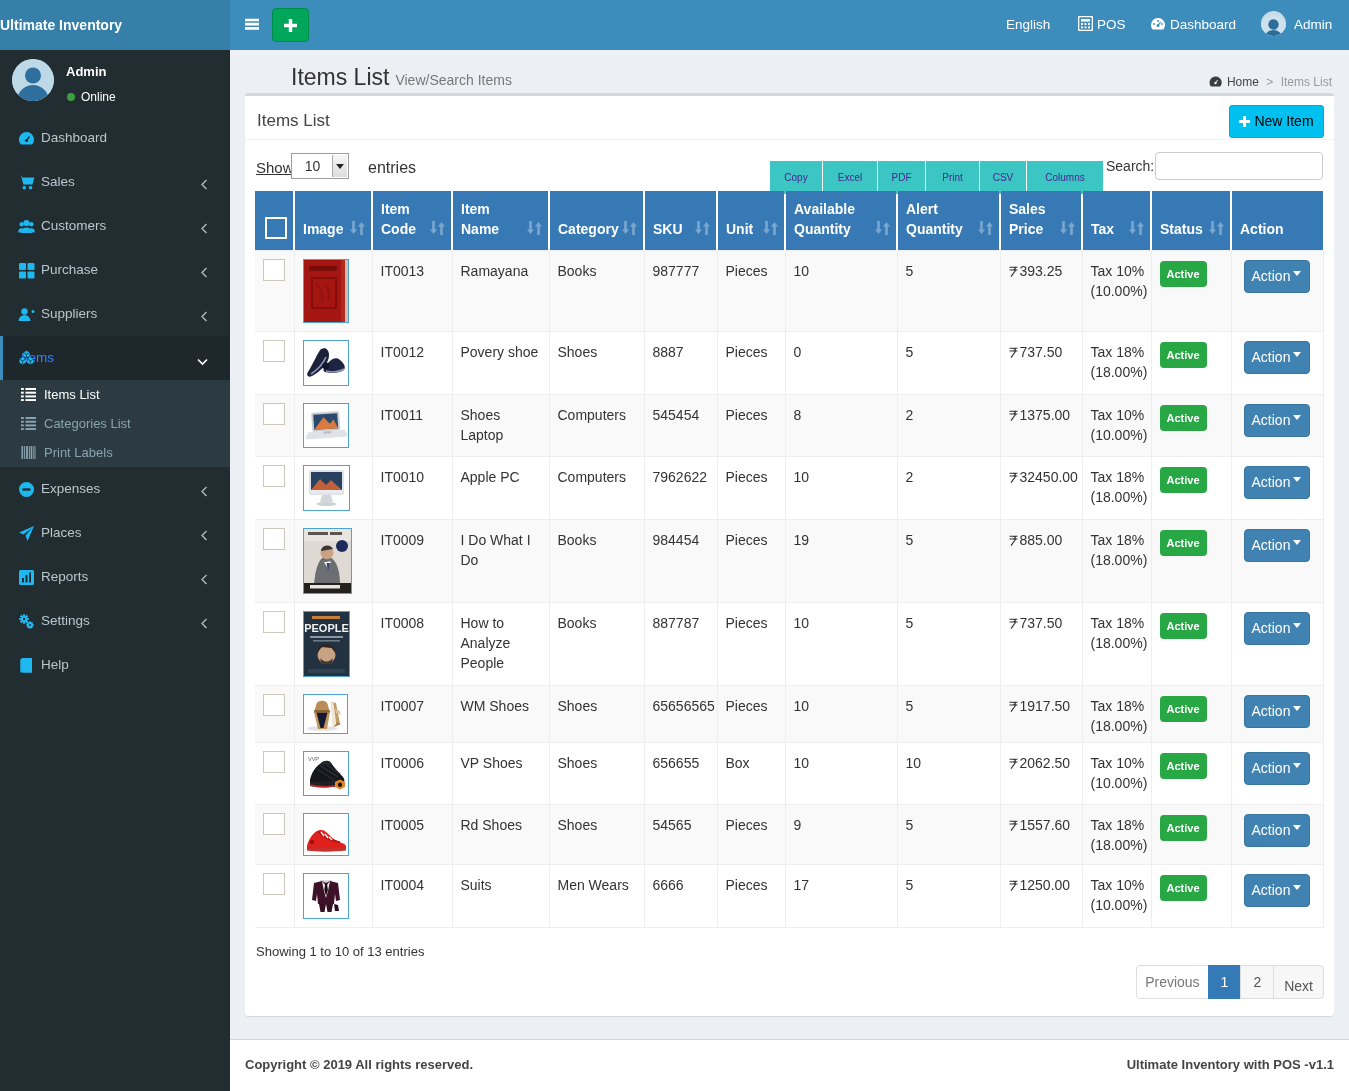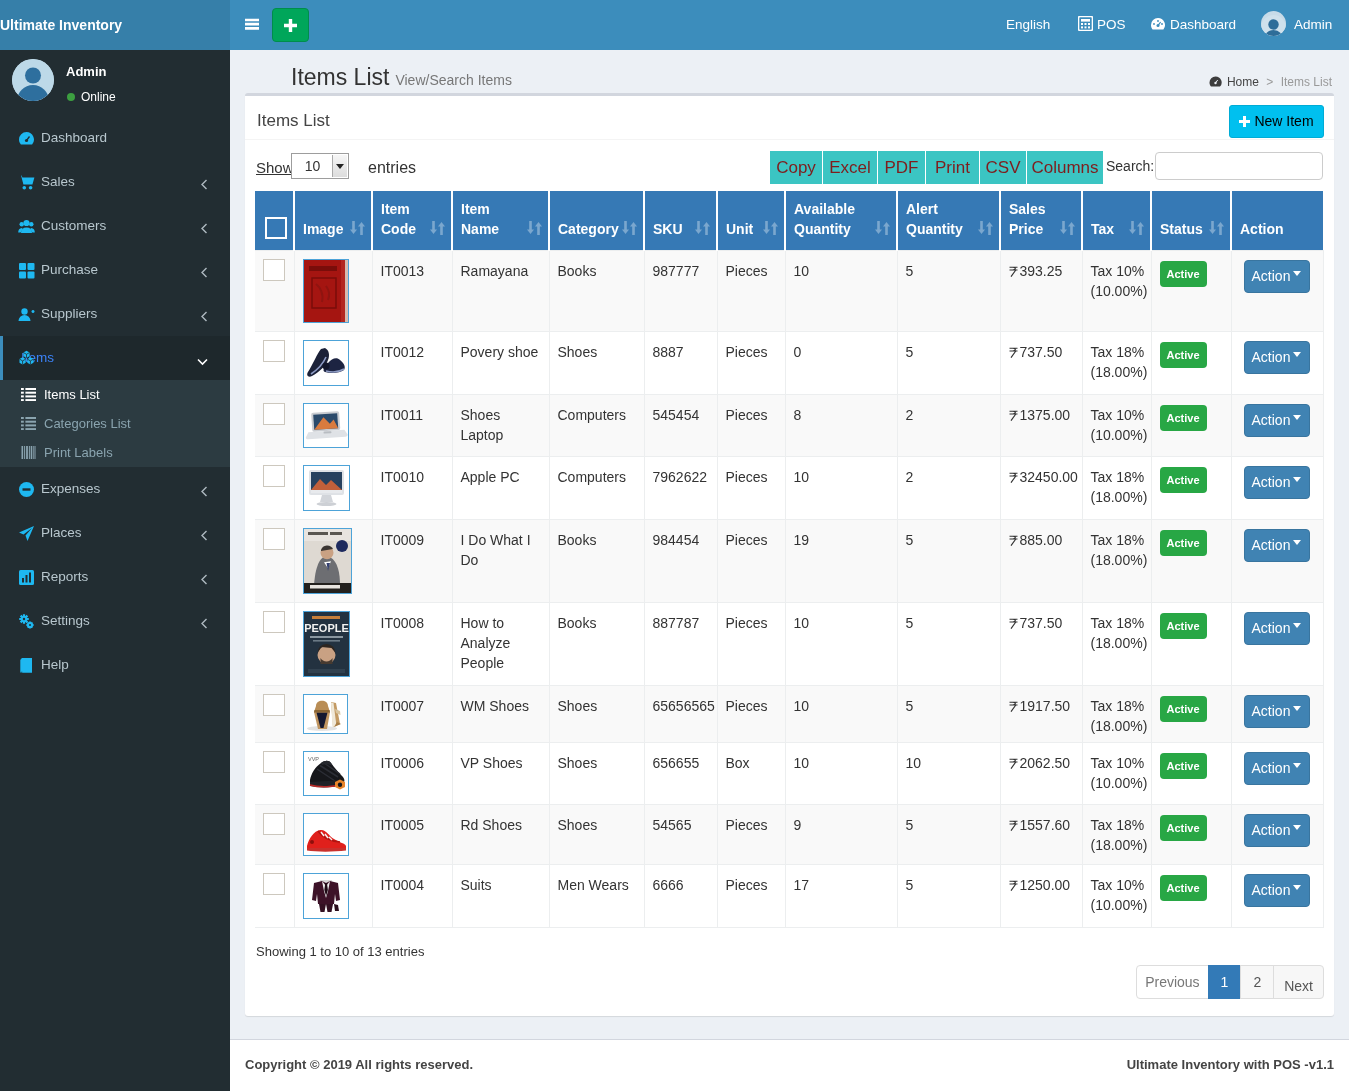--- a/index.html
+++ b/index.html
@@ -53,21 +53,21 @@
 .box-body { padding:10px; }
 
 #toolbar { position:relative; height:41px; }
 #lenlbl { position:absolute; left:1px; top:9px; font-size:15px; color:#333;text-decoration:underline; }
 #lensel { position:absolute; left:36px; top:3px; width:58px; height:26px; border:1px solid #9d9d9d; background:#fff; }
 #lensel .num { position:absolute; left:0; top:0; width:41px; height:24px; line-height:24px; text-align:center; font-size:14px; }
 #lensel .dd { position:absolute; right:1px; top:1px; bottom:1px; width:15px; background:linear-gradient(#f6f6f6,#dcdcdc); border-left:1px solid #aaa; }
 #lensel .dd:after { content:""; position:absolute; left:3px; top:9px; border:4px solid transparent; border-top:5px solid #222; }
 #entlbl { position:absolute; left:113px; top:9px; font-size:16px; color:#333; }
 #dtbtns { position:absolute; left:515px; top:1px; height:33px; }
-.dtb { float:left; height:33px; background:#3bc5c3; color:#7f1d1d; font-size:17px; line-height:33px; text-align:center; border-right:1px solid #fff; }
+.dtb { float:left; height:33px; background:#3bc5c3; color:#4c1d95; font-size:10px; line-height:33px; text-align:center; border-right:1px solid #fff;margin-top:10px; }
 #srchlbl { position:absolute; left:851px; top:8px; font-size:14px; color:#333; }
 #srchbox { position:absolute; left:900px; top:2px; width:168px; height:28px; border:1px solid #ccc; border-radius:4px; background:#fff; }
 
 table.dt { border-collapse:collapse; table-layout:fixed; width:1068px; }
 table.dt th { background:#3679b5; color:#fff; font-weight:bold; font-size:14px; text-align:left; vertical-align:bottom; padding:8px 8px 11px 8px; border-left:2px solid #fff; position:relative; line-height:20px; }
 table.dt th:first-child { border-left:none; }
 table.dt td { font-size:14px; color:#333; vertical-align:top; padding:10px 2px 5px 8px; border:1px solid #eceeef; line-height:20px; }
 table.dt tr.odd td { background:#f9f9f9; }
 table.dt td:first-child { border-left:none; }
 

